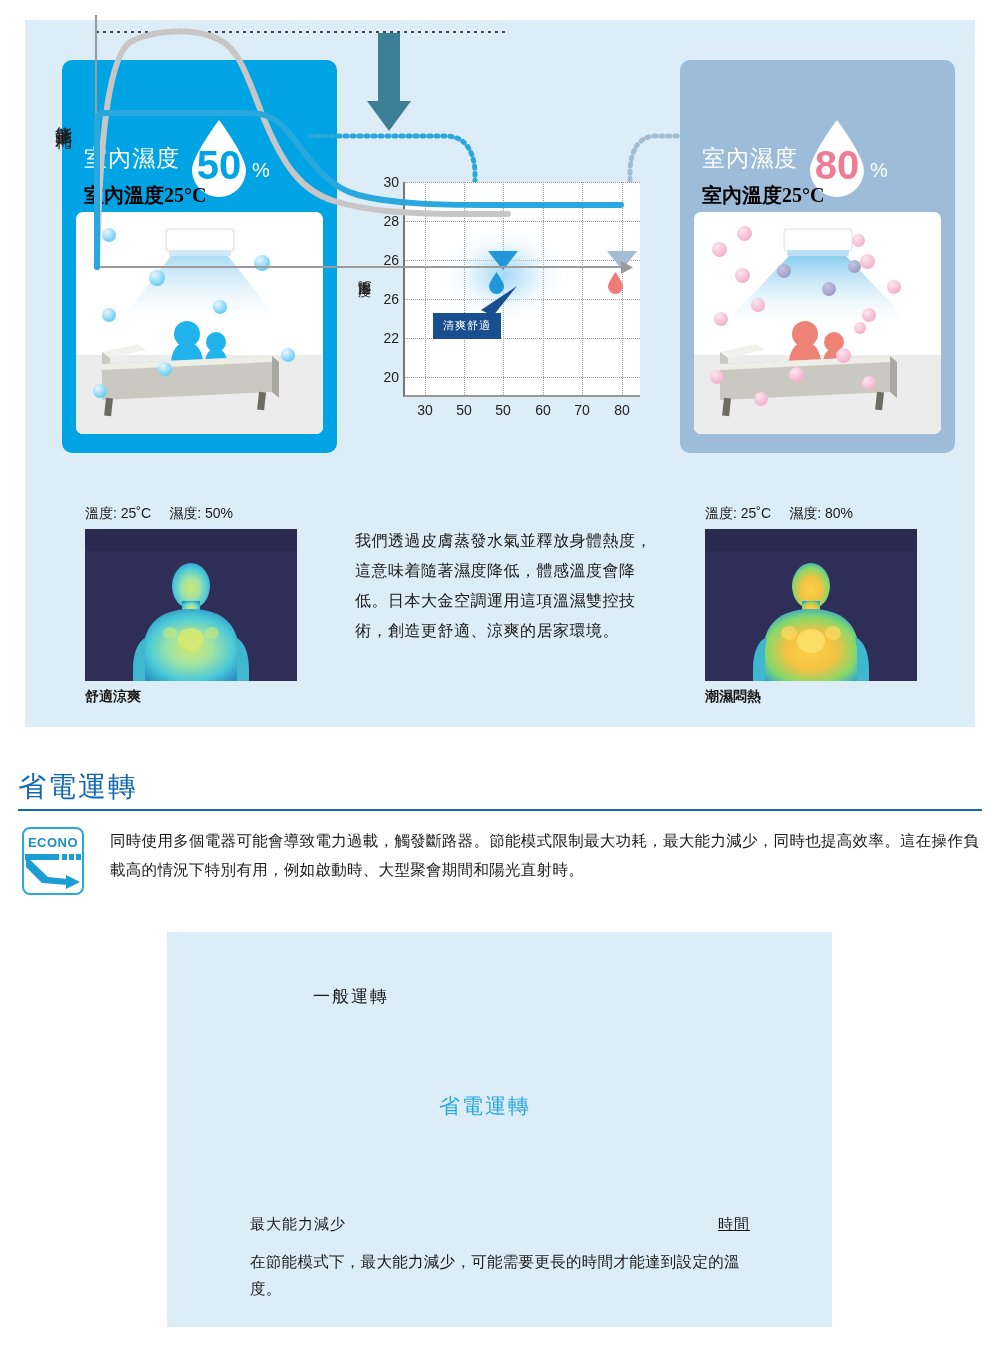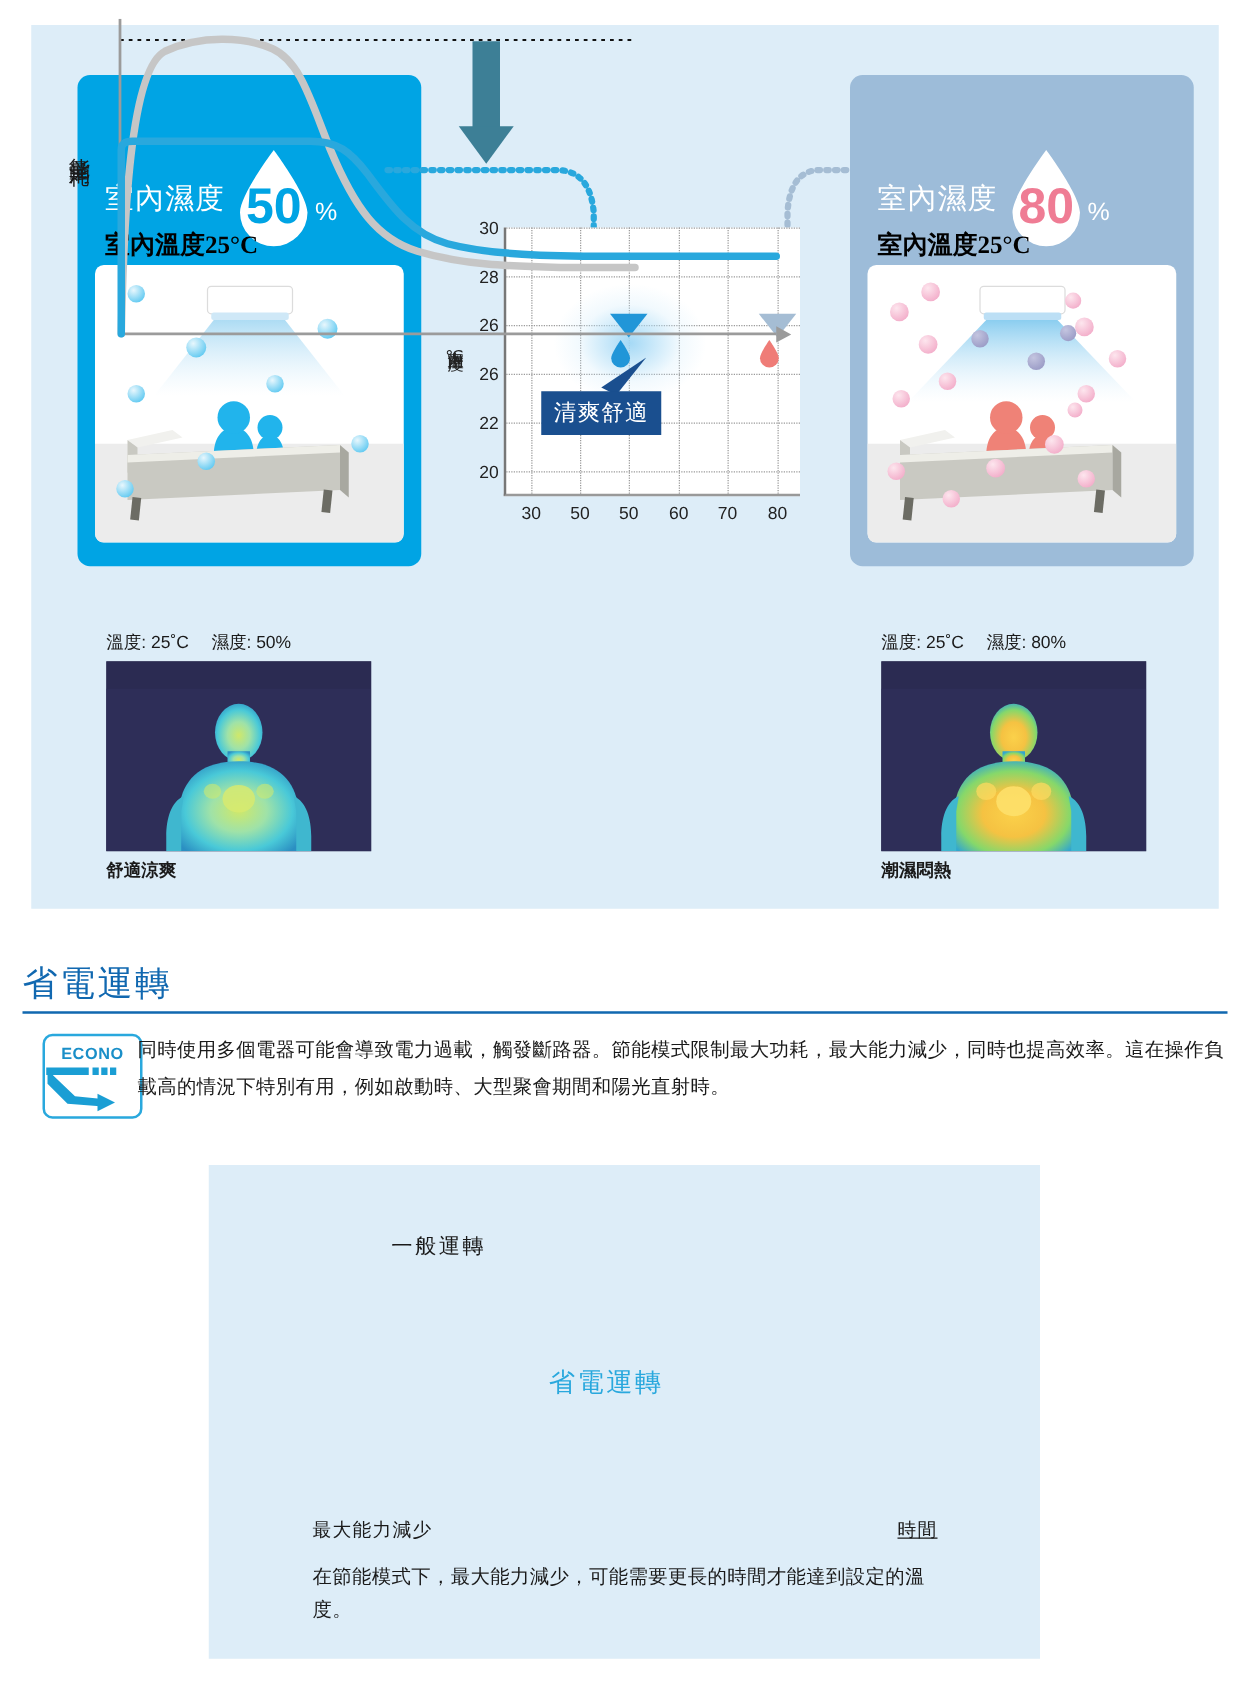--- a/index.html
+++ b/index.html
@@ -106,21 +106,21 @@
     width: 0; height: 0; margin: 0 auto;
     border-left: 15px solid transparent; border-right: 15px solid transparent;
   }
   .marker .bead { margin: 1px auto 0; }
   .glow {
     position: absolute; border-radius: 50%;
     background: radial-gradient(closest-side, rgba(160,215,245,.95), rgba(200,232,250,.25) 65%, rgba(255,255,255,0) 100%);
   }
   .tooltip {
     position: absolute; background: #1a4f8f; color: #fff;
-    font-size: 18px; padding: 5px 10px 6px; letter-spacing: 1px;
+    font-size: 11px; padding: 5px 10px 6px; letter-spacing: 1px;
     white-space: nowrap;
   }
 
   
   .thermo-block { position: absolute; }
   .thermo-cap { font-size: 14px; color: #1a1a1a; white-space: nowrap; }
   .thermo-cap .gap { display: inline-block; width: 18px; }
   .thermo-img {
     width: 212px; height: 152px; margin-top: 6px;
     background: #2b2b50; position: relative; overflow: hidden;
@@ -144,22 +144,22 @@
   
   #econo-heading {
     position: absolute; left: 18px; top: 768px;
     font-size: 28px; color: #1168b0; letter-spacing: 2px;
   }
   #econo-rule {
     position: absolute; left: 18px; top: 809px; width: 964px;
     border-top: 2px solid #1168b0;
   }
   #econo-icon {
-    position: absolute; left: 34px; top: 827px;
-    width: 80px; height: 68px;
+    position: absolute; left: 22px; top: 827px;
+    width: 62px; height: 68px;
     border: 2px solid #29a8dd; border-radius: 8px; background: #fff;
   }
   #econo-icon .txt {
     position: absolute; left: 0; top: 6px; width: 100%;
     text-align: center; font-size: 13px; font-weight: 700; color: #1a8fc8;
     letter-spacing: .5px;
   }
   #econo-text {
     position: absolute; left: 110px; top: 826px; width: 872px;
     font-size: 15.5px; line-height: 29px; color: #1a1a1a; letter-spacing: .3px;
@@ -439,20 +439,21 @@
         <path d="M62 108 C52 112 48 126 48 140 L48 152 L60 152 L60 120 Z" fill="#3fb7cf"></path>
         <path d="M150 108 C160 112 164 126 164 140 L164 152 L152 152 L152 120 Z" fill="#3fb7cf"></path>
         <ellipse cx="106" cy="112" rx="14" ry="12" fill="#fde06a" opacity=".9"></ellipse>
         <ellipse cx="84" cy="104" rx="8" ry="7" fill="#fcd95f" opacity=".75"></ellipse>
         <ellipse cx="128" cy="104" rx="8" ry="7" fill="#fcd95f" opacity=".75"></ellipse>
       </svg>
     </div>
     <div class="thermo-foot">潮濕悶熱</div>
   </div>
 
+  <div id="body-text">我們透過皮膚蒸發水氣並釋放身體熱度，這意味着隨著濕度降低，體感溫度會降低。日本大金空調運用這項溫濕雙控技術，創造更舒適、涼爽的居家環境。</div>
 </div>
 
 <div id="econo-heading">省電運轉</div>
 <div id="econo-rule"></div>
 
 <div id="econo-icon">
   <div class="txt">ECONO</div>
   <svg width="58" height="44" style="position:absolute;left:0;top:22px">
     <rect x="1" y="3" width="34" height="6" fill="#1a9ed4"></rect>
     <rect x="38" y="3" width="5" height="6" fill="#1a9ed4"></rect>

